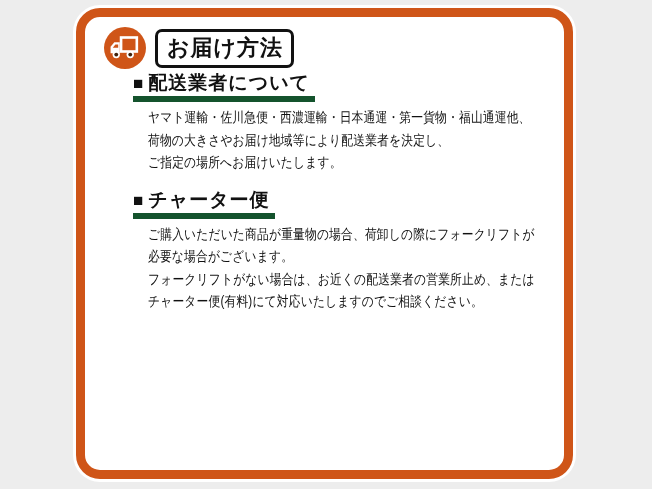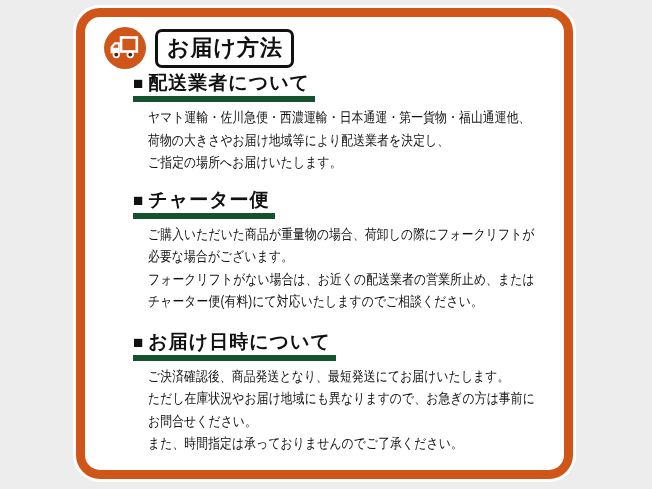--- a/index.html
+++ b/index.html
@@ -104,25 +104,14 @@
       <span class="heading"><span class="bullet">■</span><span>チャーター便</span></span>
     </div>
     <div class="body">
       <div class="line">ご購入いただいた商品が重量物の場合、荷卸しの際にフォークリフトが</div>
       <div class="line">必要な場合がございます。</div>
       <div class="line">フォークリフトがない場合は、お近くの配送業者の営業所止め、または</div>
       <div class="line">チャーター便(有料)にて対応いたしますのでご相談ください。</div>
     </div>
   </section>
 
-  <section class="section s3">
-    <div>
-      <span class="heading"><span class="bullet">■</span><span>お届け日時について</span></span>
-    </div>
-    <div class="body">
-      <div class="line">ご決済確認後、商品発送となり、最短発送にてお届けいたします。</div>
-      <div class="line">ただし在庫状況やお届け地域にも異なりますので、お急ぎの方は事前に</div>
-      <div class="line">お問合せください。</div>
-      <div class="line">また、時間指定は承っておりませんのでご了承ください。</div>
-    </div>
-  </section>
 
 </div>
 
 </body></html>

